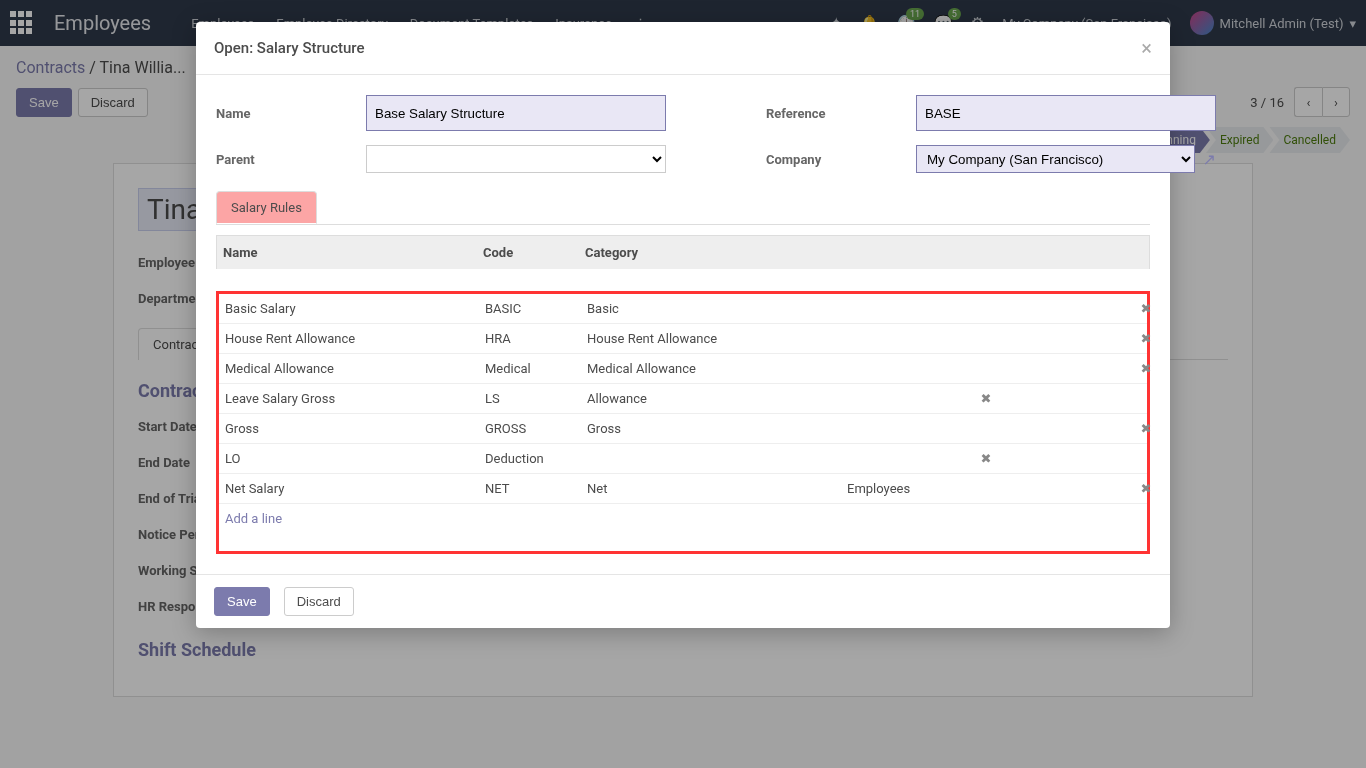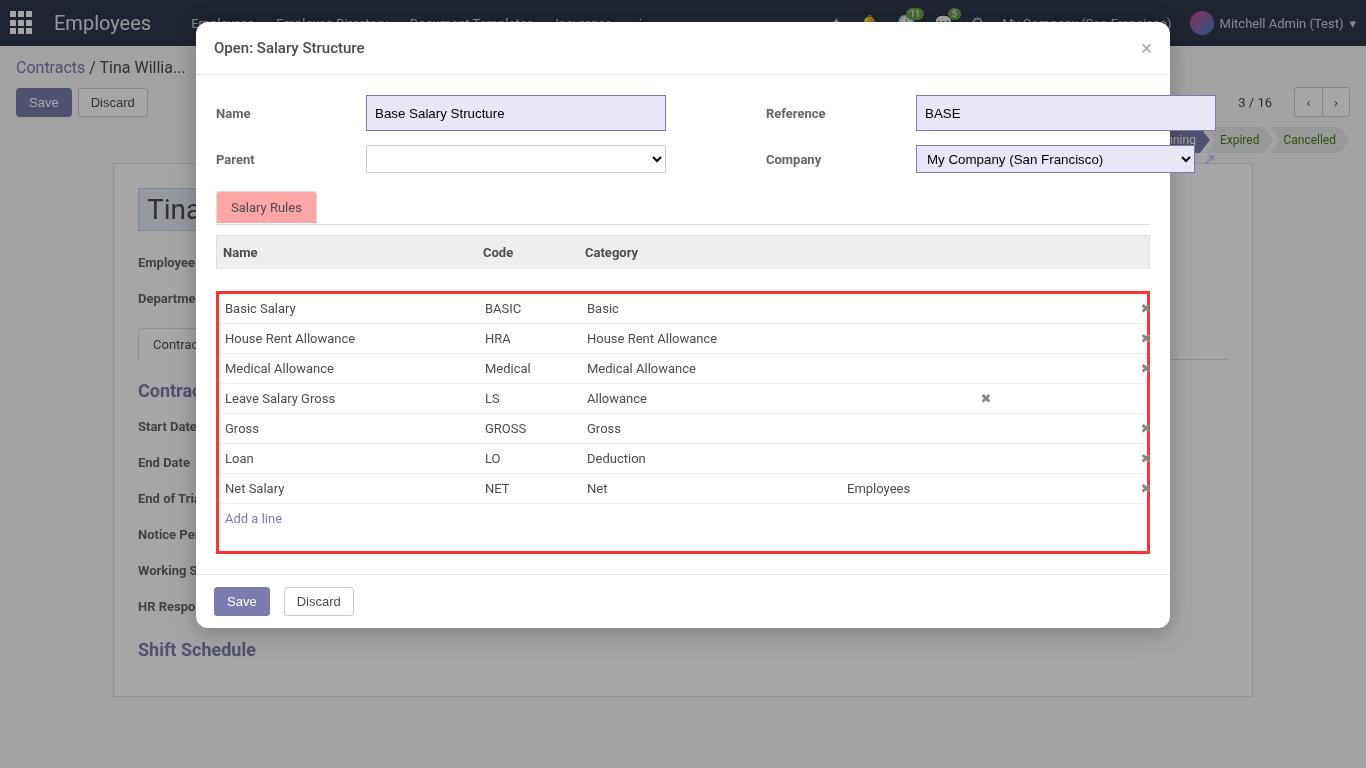--- a/index.html
+++ b/index.html
@@ -22,21 +22,21 @@
 
 .breadcrumb-row { padding: 12px 16px 6px; font-size: 16px; }
 .breadcrumb-row a { color: #7c7bad; text-decoration: none; }
 .breadcrumb-row .current { color: #4c4c4c; }
 
 
 .action-row { padding: 4px 16px 10px; display: flex; align-items: center; }
 .btn { border: 1px solid #ccc; background: #fff; padding: 6px 12px; border-radius: 3px; cursor: pointer; font-size: 13px; color: #4c4c4c; }
 .btn-primary { background: #7c7bad; border-color: #7c7bad; color: #fff; }
 .btn + .btn { margin-left: 6px; }
-.pager { margin-left: auto; display: flex; align-items: center; gap: 22px; }
+.pager { margin-left: auto; display: flex; align-items: center; gap: 10px; }
 .pager-btns { display: flex; }
 .pager-btn { border: 1px solid #ccc; background: #fff; width: 28px; height: 30px; display: flex; align-items: center; justify-content: center; cursor: pointer; }
 .pager-btn:first-child { border-radius: 3px 0 0 3px; border-right: 0; }
 .pager-btn:last-child { border-radius: 0 3px 3px 0; }
 
 
 .status-row { display: flex; justify-content: flex-end; padding: 0 16px 10px; }
 .status { display: flex; }
 .status-item { background: #e9ecef; color: #4d7c0f; padding: 6px 14px; font-size: 12px; position: relative; clip-path: polygon(0 0, calc(100% - 10px) 0, 100% 50%, calc(100% - 10px) 100%, 0 100%, 10px 50%); margin-left: -4px; }
 .status-item.first { clip-path: polygon(0 0, calc(100% - 10px) 0, 100% 50%, calc(100% - 10px) 100%, 0 100%); margin-left: 0; }
@@ -52,21 +52,21 @@
 .sel { border: 1px solid #ccc; background: #fff; padding: 4px 6px; width: 100%; height: 26px; }
 .inp { border: 1px solid #ccc; background: #fff; padding: 4px 6px; width: 100%; height: 26px; }
 .section-title { color: #7c7bad; font-size: 18px; font-weight: 700; margin: 20px 0 12px; }
 .days-wrap { display: flex; align-items: center; gap: 6px; }
 .days-wrap input { width: 310px; }
 .tabs-row { border-bottom: 1px solid #ddd; margin: 16px 0 0; }
 .tabs-row .tab { display: inline-block; padding: 8px 14px; border: 1px solid #ddd; border-bottom: none; background: #fff; border-radius: 4px 4px 0 0; position: relative; top: 1px; }
 
 
 .overlay { position: absolute; inset: 0; background: rgba(0,0,0,0.35); display: flex; align-items: flex-start; justify-content: center; padding-top: 22px; }
-.modal { background: #fff; width: 974px; border-radius: 12px; box-shadow: 0 5px 25px rgba(0,0,0,.25); }
+.modal { background: #fff; width: 974px; border-radius: 4px; box-shadow: 0 5px 25px rgba(0,0,0,.25); }
 .modal-header { padding: 14px 18px; border-bottom: 1px solid #e5e5e5; display: flex; align-items: center; }
 .modal-header h4 { font-size: 15px; font-weight: 500; color: #4c4c4c; }
 .modal-close { margin-left: auto; font-size: 20px; color: #aaa; cursor: pointer; }
 .modal-body { padding: 20px; }
 .mform { display: grid; grid-template-columns: 130px 300px 60px 130px 300px; gap: 14px 20px; align-items: center; }
 .mform label { font-weight: 700; color: #666; }
 .minput { border: 1px solid #7c7bad; background: #e9e7f5; padding: 12px 8px; height: 36px; width: 100%; }
 .msel-wrap { display: flex; align-items: center; gap: 8px; }
 .msel { border: 1px solid #ccc; background: #fff; padding: 4px 6px; height: 28px; width: 100%; }
 .msel.hl { border: 1px solid #7c7bad; background: #e9e7f5; }
@@ -273,21 +273,20 @@
               <div class="del">✖</div>
             </div>
             <div class="mrow">
               <div>Gross</div>
               <div>GROSS</div>
               <div>Gross</div>
               <div></div>
               <div class="del">✖</div>
             </div>
             <div class="mrow">
-              <div>Loan</div>
               <div>LO</div>
               <div>Deduction</div>
               <div></div>
               <div class="del">✖</div>
             </div>
             <div class="mrow">
               <div>Net Salary</div>
               <div>NET</div>
               <div>Net</div>
               <div>Employees</div>

